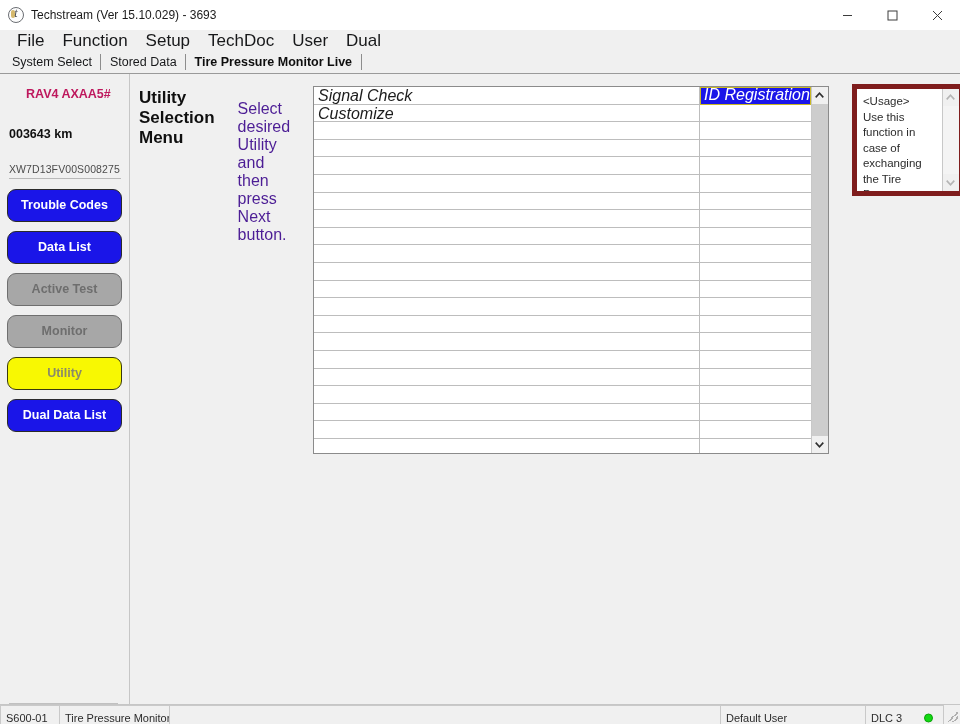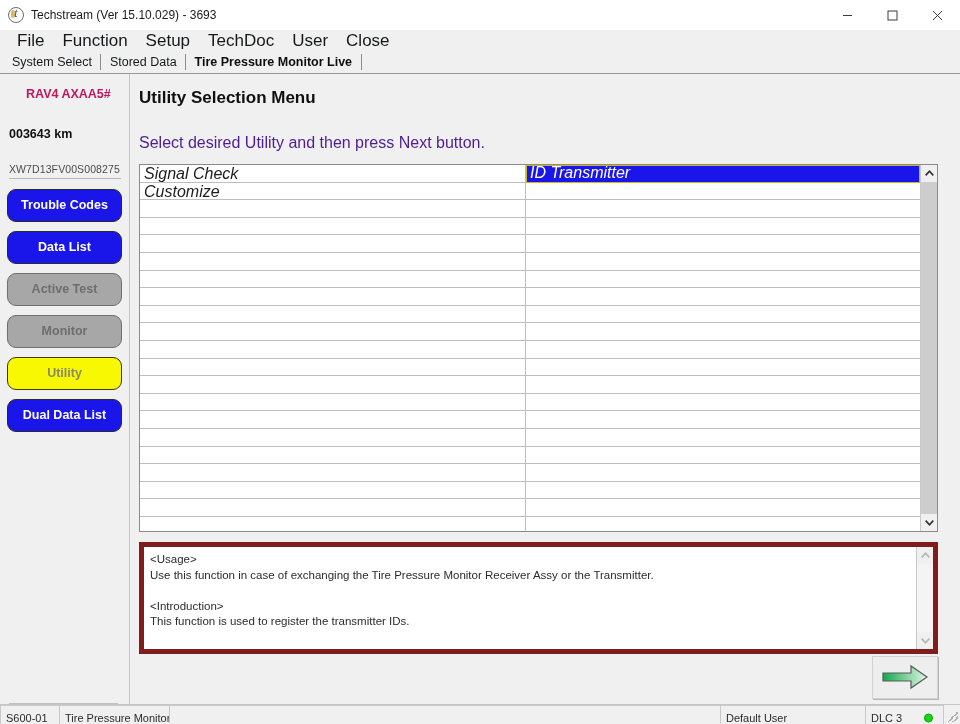--- a/index.html
+++ b/index.html
@@ -207,22 +207,23 @@
   }
   .footbtns { padding-bottom: 8px; padding-top: 10px; }
   .footbtns .navbtn { height: 25px; line-height: 23px; margin-bottom: 8px; }
 
   
   .main {
     flex: 1 1 auto;
     min-width: 0;
     padding: 0 22px 0 9px;
     display: flex;
-    flex-direction: column;
-    background: #f0f0f0;
+    flex-direction: row;
+    background: #f0f0f0;
+    gap: 23px;
   }
   .page-title {
     font-size: 17px;
     font-weight: bold;
     color: #101010;
     margin-top: 14px;
   }
   .page-sub {
     font-size: 16px;
     color: #4c1d95;
@@ -412,21 +413,21 @@
       </div>
     </div>
   </div>
 
   <div class="menubar">
     <div class="menu-item">File</div>
     <div class="menu-item">Function</div>
     <div class="menu-item">Setup</div>
     <div class="menu-item">TechDoc</div>
     <div class="menu-item">User</div>
-    <div class="menu-item">Close</div>
+    <div class="menu-item">Dual</div>
   </div>
 
   <div class="tabstrip">
     <div class="tab">System Select</div>
     <div class="tab">Stored Data</div>
     <div class="tab active">Tire Pressure Monitor Live</div>
     <div class="tab-end-sep"></div>
   </div>
 
   <div class="body">
@@ -471,21 +472,21 @@
               <div class="lrow"></div>
               <div class="lrow"></div>
               <div class="lrow"></div>
               <div class="lrow"></div>
               <div class="lrow"></div>
               <div class="lrow"></div>
               <div class="lrow"></div>
               <div class="lrow"></div>
             </div>
           <div class="lcol col1" id="col-right">
-              <div class="lrow selected">ID Transmitter</div>
+              <div class="lrow selected">ID Registration</div>
               <div class="lrow"></div>
               <div class="lrow"></div>
               <div class="lrow"></div>
               <div class="lrow"></div>
               <div class="lrow"></div>
               <div class="lrow"></div>
               <div class="lrow"></div>
               <div class="lrow"></div>
               <div class="lrow"></div>
               <div class="lrow"></div>

